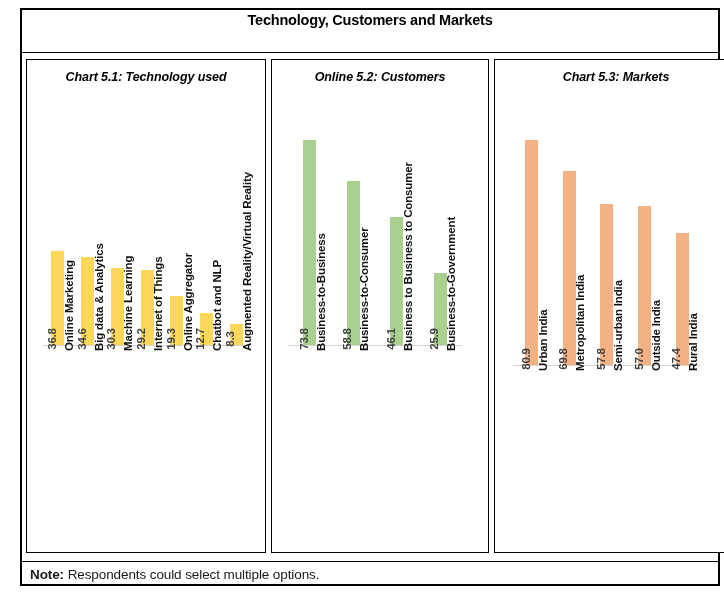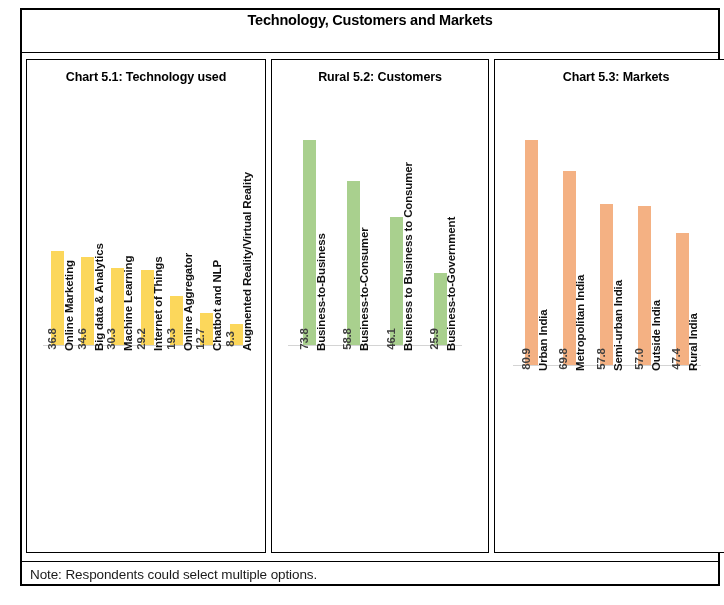--- a/index.html
+++ b/index.html
@@ -74,20 +74,21 @@
   .panel-title {
     position: absolute;
     left: 0;
     top: 9px;
     width: 100%;
     text-align: center;
     font-size: 12.5px;
     font-weight: bold;
     line-height: 17px;
     letter-spacing: -0.1px;
+    font-style: italic;
   }
 
   
   .plot {
     position: absolute;
     left: 0;
     top: 0;
     width: 100%;
     height: 100%;
   }
@@ -157,21 +158,21 @@
     border-top: 1px solid #000000;
   }
   .note {
     position: absolute;
     left: 30px;
     top: 567px;
     font-size: 13.5px;
     color: #1a1a1a;
     letter-spacing: -0.1px;
   }
-  .note b { font-weight: normal; }
+  .note b { font-weight: bold; }
 </style>
 </head>
 <body>
 
 <div id="page">
 
   <div class="outer-frame"></div>
 
   <div class="figure-title">
     <span class="title-line">Technology, Customers and Markets</span>
@@ -242,21 +243,21 @@
               <span class="cat-label">Chatbot and NLP</span>
             </div>
             <div class="cat-slot">
               <span class="cat-label">Augmented Reality/Virtual Reality</span>
             </div>
           </div>
         </div>
     </div>
 
     <div class="panel" id="panel-2">
-      <div class="panel-title">Rural 5.2:  Customers</div>
+      <div class="panel-title">Online 5.2:  Customers</div>
       <div class="plot">
           <div class="baseline" style="left: 16px; right: 26px; top: 285px; border-top-color: rgb(212, 212, 212);"></div>
           <div class="bars" style="left: 16px; right: 26px; top: 40px; height: 245px;">
             <div class="bar-slot">
               <div class="bar" style="height: 205.466px; width: 13px; background: rgb(169, 208, 142);">
                 <span class="bar-value" style="color: rgb(64, 64, 64);">73.8</span>
               </div>
             </div>
             <div class="bar-slot">
               <div class="bar" style="height: 163.705px; width: 13px; background: rgb(169, 208, 142);">

